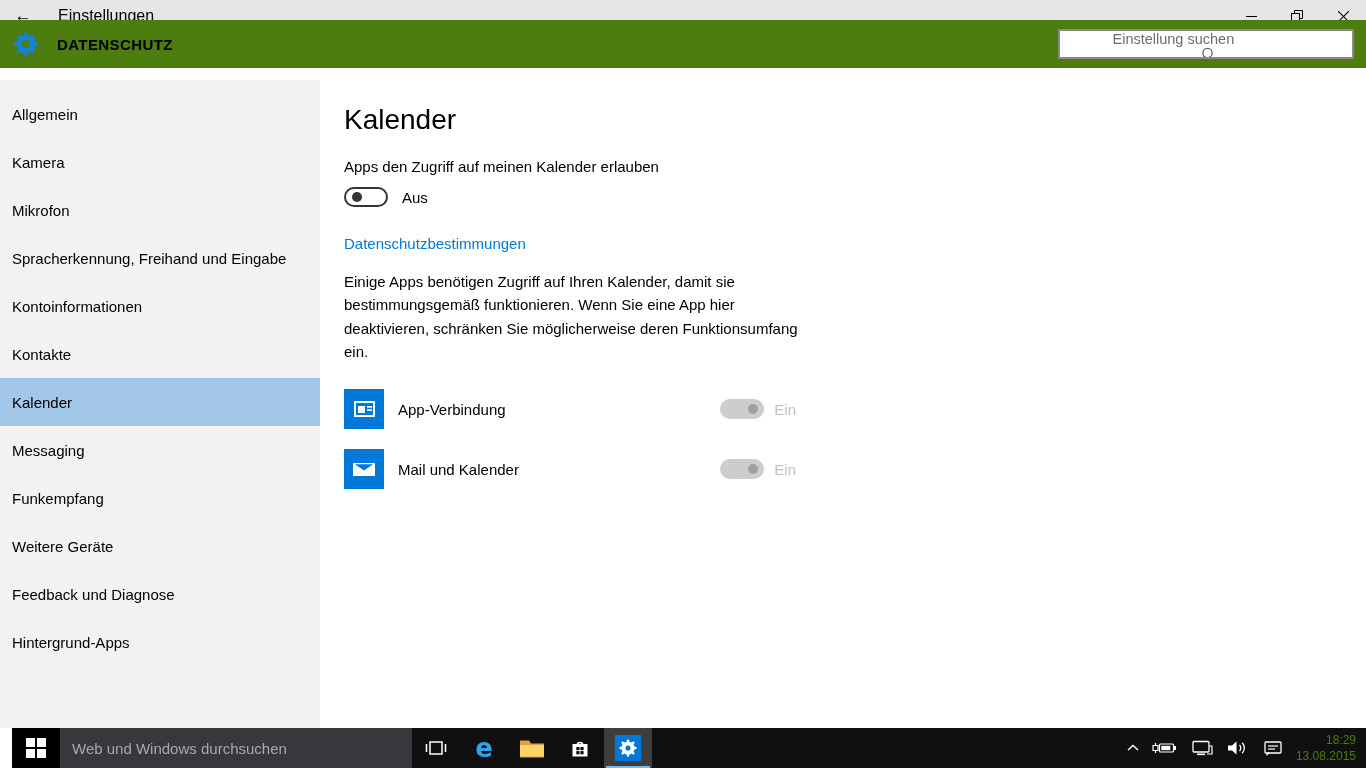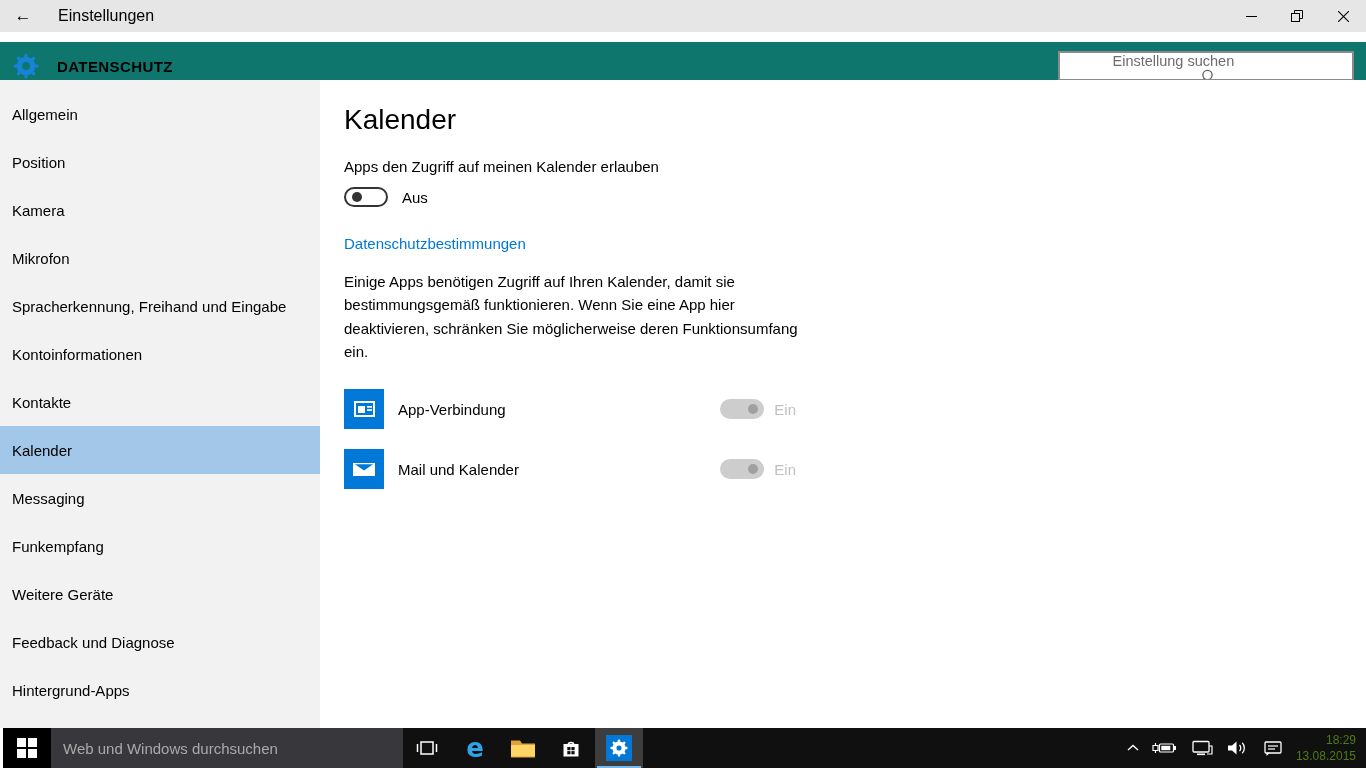--- a/index.html
+++ b/index.html
@@ -11,21 +11,21 @@
   
   .titlebar { position:absolute; top:0; left:0; right:0; height:32px; background:#e6e6e6;
               display:flex; align-items:center; }
   .back-btn { width:46px; height:32px; display:flex; align-items:center; justify-content:center;
               font-size:17px; cursor:default; }
   .titlebar-title { font-size:16px; margin-left:12px; }
   .win-controls { margin-left:auto; display:flex; height:32px; }
   .win-btn { width:46px; height:32px; display:flex; align-items:center; justify-content:center; }
 
   
-  .header { position:absolute; top:42px; left:0; right:0; height:48px; background:#0f766e;
+  .header { position:absolute; top:20px; left:0; right:0; height:48px; background:#4d7c0f;
             display:flex; align-items:center; }
   .gear-wrap { width:26px; height:26px; margin-left:13px; }
   .app-title { font-size:15px; font-weight:700; letter-spacing:0.4px; margin-left:18px; }
   .search-box { margin-left:auto; margin-right:12px; width:296px; height:30px; background:#fff;
                 border:2px solid #8a8a8a; display:flex; align-items:center; padding:0 8px;flex-direction:column; }
   .search-box input { border:none; outline:none; flex:1; font-size:14.5px; background:transparent;
                       font-family:"Liberation Sans","DejaVu Sans",sans-serif; color:#333; }
   .search-box input::placeholder { color:#6d6d6d; opacity:1; }
 
   
@@ -52,21 +52,21 @@
                   text-decoration:none; }
   .section-title { font-size:23px; font-weight:300; margin-top:42px; }
   .section-desc { font-size:15px; line-height:1.55; margin-top:17px; width:455px; }
   .app-list { margin-top:26px; }
   .app-row { display:flex; align-items:center; width:452px; height:40px; margin-bottom:20px; }
   .app-icon { width:40px; height:40px; flex-shrink:0; }
   .app-name { font-size:15px; margin-left:14px; flex:1; }
   .app-row .toggle { margin-right:10px; }
 
   
-  .taskbar { position:absolute; left:3px; right:0; bottom:0; height:40px; background:#101010;
+  .taskbar { position:absolute; left:12px; right:0; bottom:0; height:40px; background:#101010;
              display:flex; align-items:stretch; }
   .tb-btn { width:48px; display:flex; align-items:center; justify-content:center; position:relative; }
   .start-logo { display:grid; grid-template-columns:9px 9px; grid-template-rows:9px 9px; gap:1.5px; }
   .start-logo span { background:#fff; }
   .tb-search { width:352px; background:#38383c; display:flex; align-items:center; padding:0 12px; }
   .tb-search input { border:none; outline:none; background:transparent; width:100%; font-size:15px;
                      font-family:"Liberation Sans","DejaVu Sans",sans-serif; color:#ccc; }
   .tb-search input::placeholder { color:#a9a9a9; opacity:1; }
   .tb-btn.active { background:#3d3d3d; }
   .tb-btn.active .active-line { position:absolute; bottom:0; left:2px; right:2px; height:2px;
@@ -135,23 +135,20 @@
       </svg>
     </div>
   </div>
 
   <div class="app-body">
     <div class="sidebar">
       <div class="nav-item">
           <span>Allgemein</span>
         </div>
       <div class="nav-item">
-          <span>Position</span>
-        </div>
-      <div class="nav-item">
           <span>Kamera</span>
         </div>
       <div class="nav-item">
           <span>Mikrofon</span>
         </div>
       <div class="nav-item">
           <span>Spracherkennung, Freihand und Eingabe</span>
         </div>
       <div class="nav-item">
           <span>Kontoinformationen</span>

